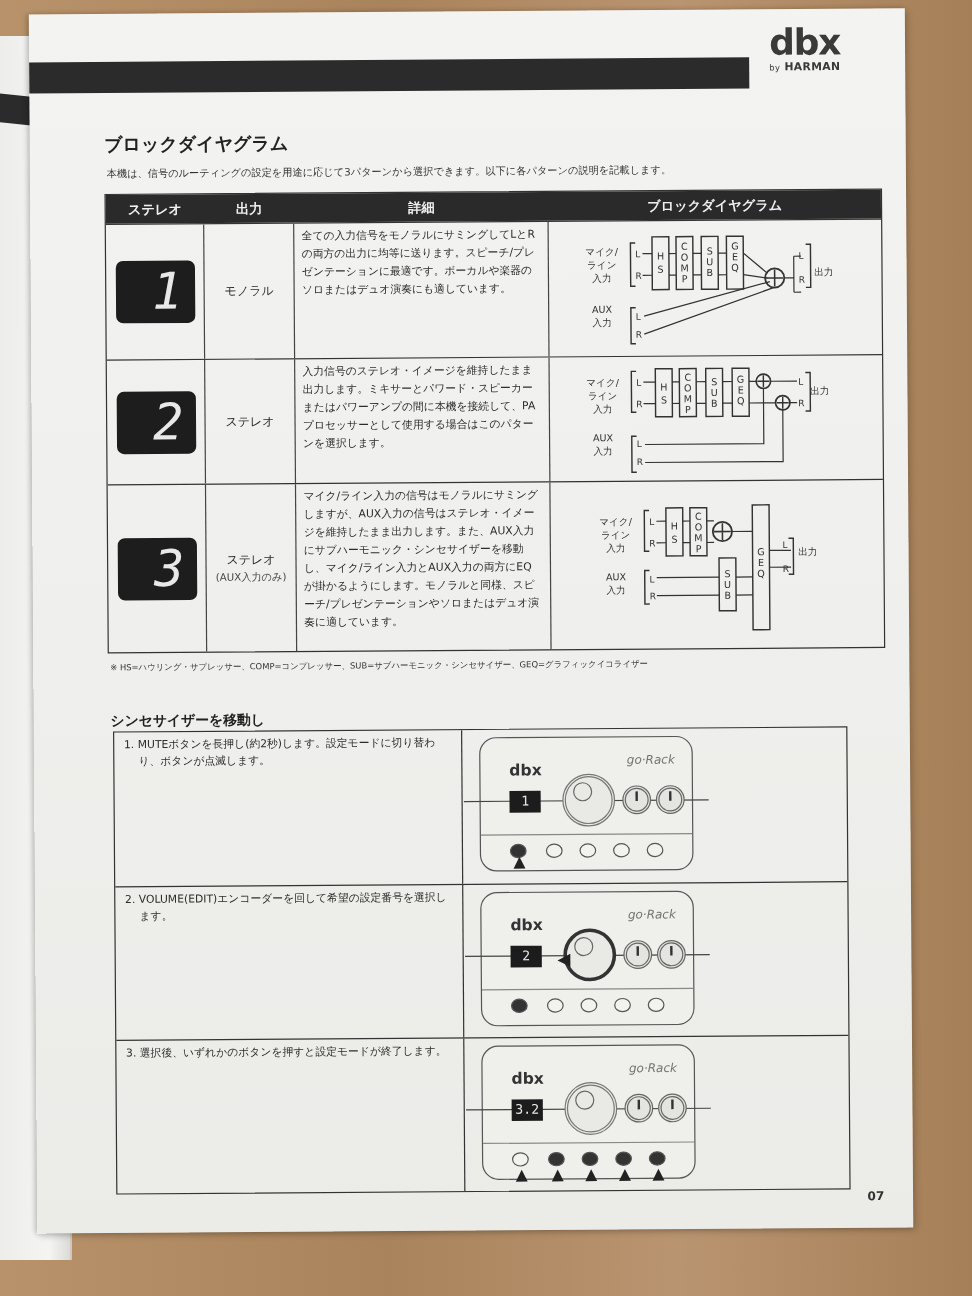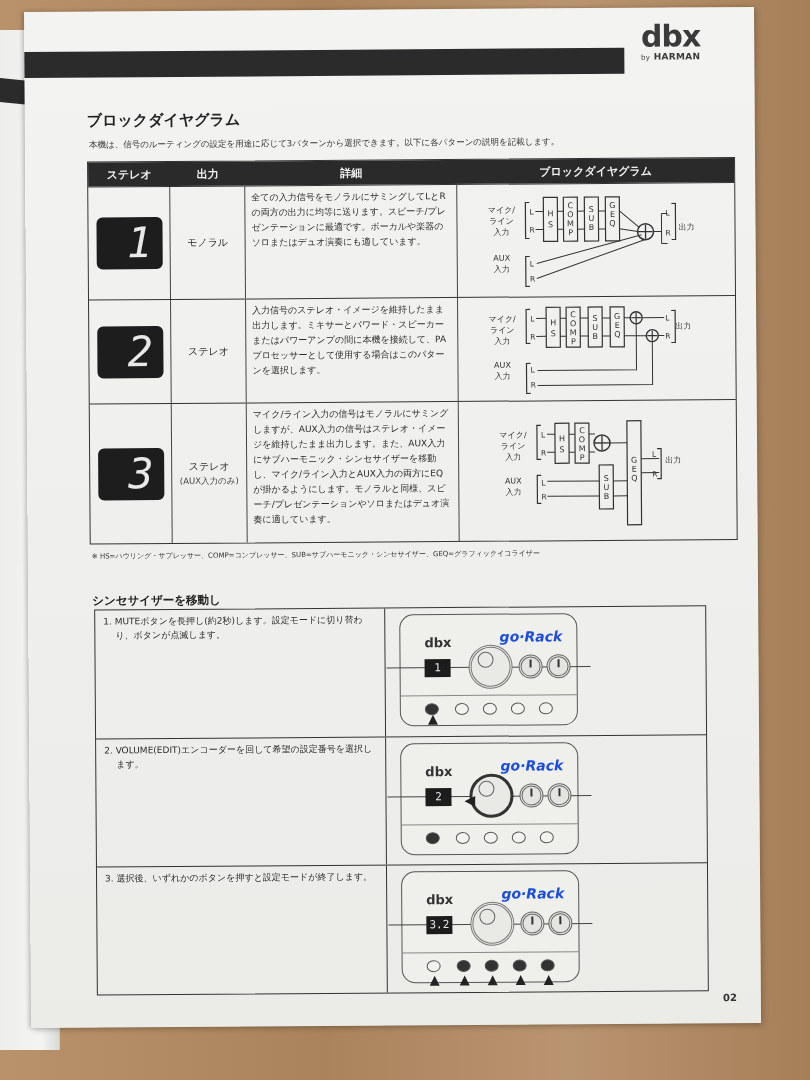--- a/index.html
+++ b/index.html
@@ -57,21 +57,21 @@
   .h2 { position: absolute; left: 64px; top: 582px; font-size: 11.5px; font-weight: bold; color: #222; }
   .steps { position: absolute; left: 66px; top: 598px; width: 612px; border: 1.5px solid #333; }
   .step { display: flex; border-top: 1.5px solid #333; }
   .step:first-child { border-top: none; }
   .step .txt { width: 290px; border-right: 1.5px solid #333; font-size: 9px; line-height: 14px; padding: 4px 8px 4px 20px; text-indent: -12px; color: #2c2c2c; }
   .step .img { flex: 1; position: relative; }
   .s1 { height: 128px; } .s2 { height: 128px; } .s3 { height: 128px; }
 
   .dev { position: absolute; left: 14px; top: 6px; width: 178px; height: 112px; border: 1.5px solid #555; border-radius: 14px; background: #efefec; }
   .dev .dlogo { position: absolute; left: 24px; top: 20px; font-weight: bold; font-size: 13px; color: #333; }
-  .dev .glogo { position: absolute; right: 14px; top: 14px; font-weight: bold; font-size: 14px; color: #1d4ed8; font-style: italic; }
+  .dev .glogo { position: absolute; right: 14px; top: 14px; font-weight: normal; font-size: 10px; color: #737373; font-style: italic; }
   .dev .hline { position: absolute; left: -14px; right: -14px; top: 52px; border-top: 1.5px solid #444; }
   .dev .disp { position: absolute; left: 24px; top: 44px; width: 26px; height: 18px; background: #1c1c1c; color: #e6e6e6; font-family: "DejaVu Sans Mono", monospace; font-size: 11px; text-align: center; line-height: 18px; }
   .dev .enc { position: absolute; left: 68px; top: 30px; width: 44px; height: 44px; border-radius: 50%; border: 3px double #777; background: #e9e9e6; }
   .dev .enc::after { content: ""; position: absolute; left: 6px; top: 4px; width: 14px; height: 14px; border-radius: 50%; border: 1.5px solid #666; }
   .dev .enc.turn { border: 3px solid #333; }
   .dev .knob { position: absolute; top: 40px; width: 24px; height: 24px; border-radius: 50%; border: 3px double #666; background: #e4e4e1; }
   .dev .knob::after { content: ""; position: absolute; left: 8px; top: 2px; width: 1.5px; height: 8px; background: #333; }
   .dev .bar { position: absolute; left: 0; right: 0; top: 80px; border-top: 1px solid #888; }
   .dev .btn { position: absolute; top: 88px; width: 14px; height: 12px; border-radius: 50%; border: 1px solid #555; background: #f2f2ef; }
   .dev .btn.on { background: #333; }
@@ -344,14 +344,14 @@
         </div>
         <div class="arrow" style="left:42px; top:108px;">▲</div>
         <div class="arrow" style="left:72px; top:108px;">▲</div>
         <div class="arrow" style="left:100px; top:108px;">▲</div>
         <div class="arrow" style="left:128px; top:108px;">▲</div>
         <div class="arrow" style="left:156px; top:108px;">▲</div>
       </div>
     </div>
   </div>
 
-  <div class="pageno">02</div>
+  <div class="pageno">07</div>
 </div>
 
 </body></html>

